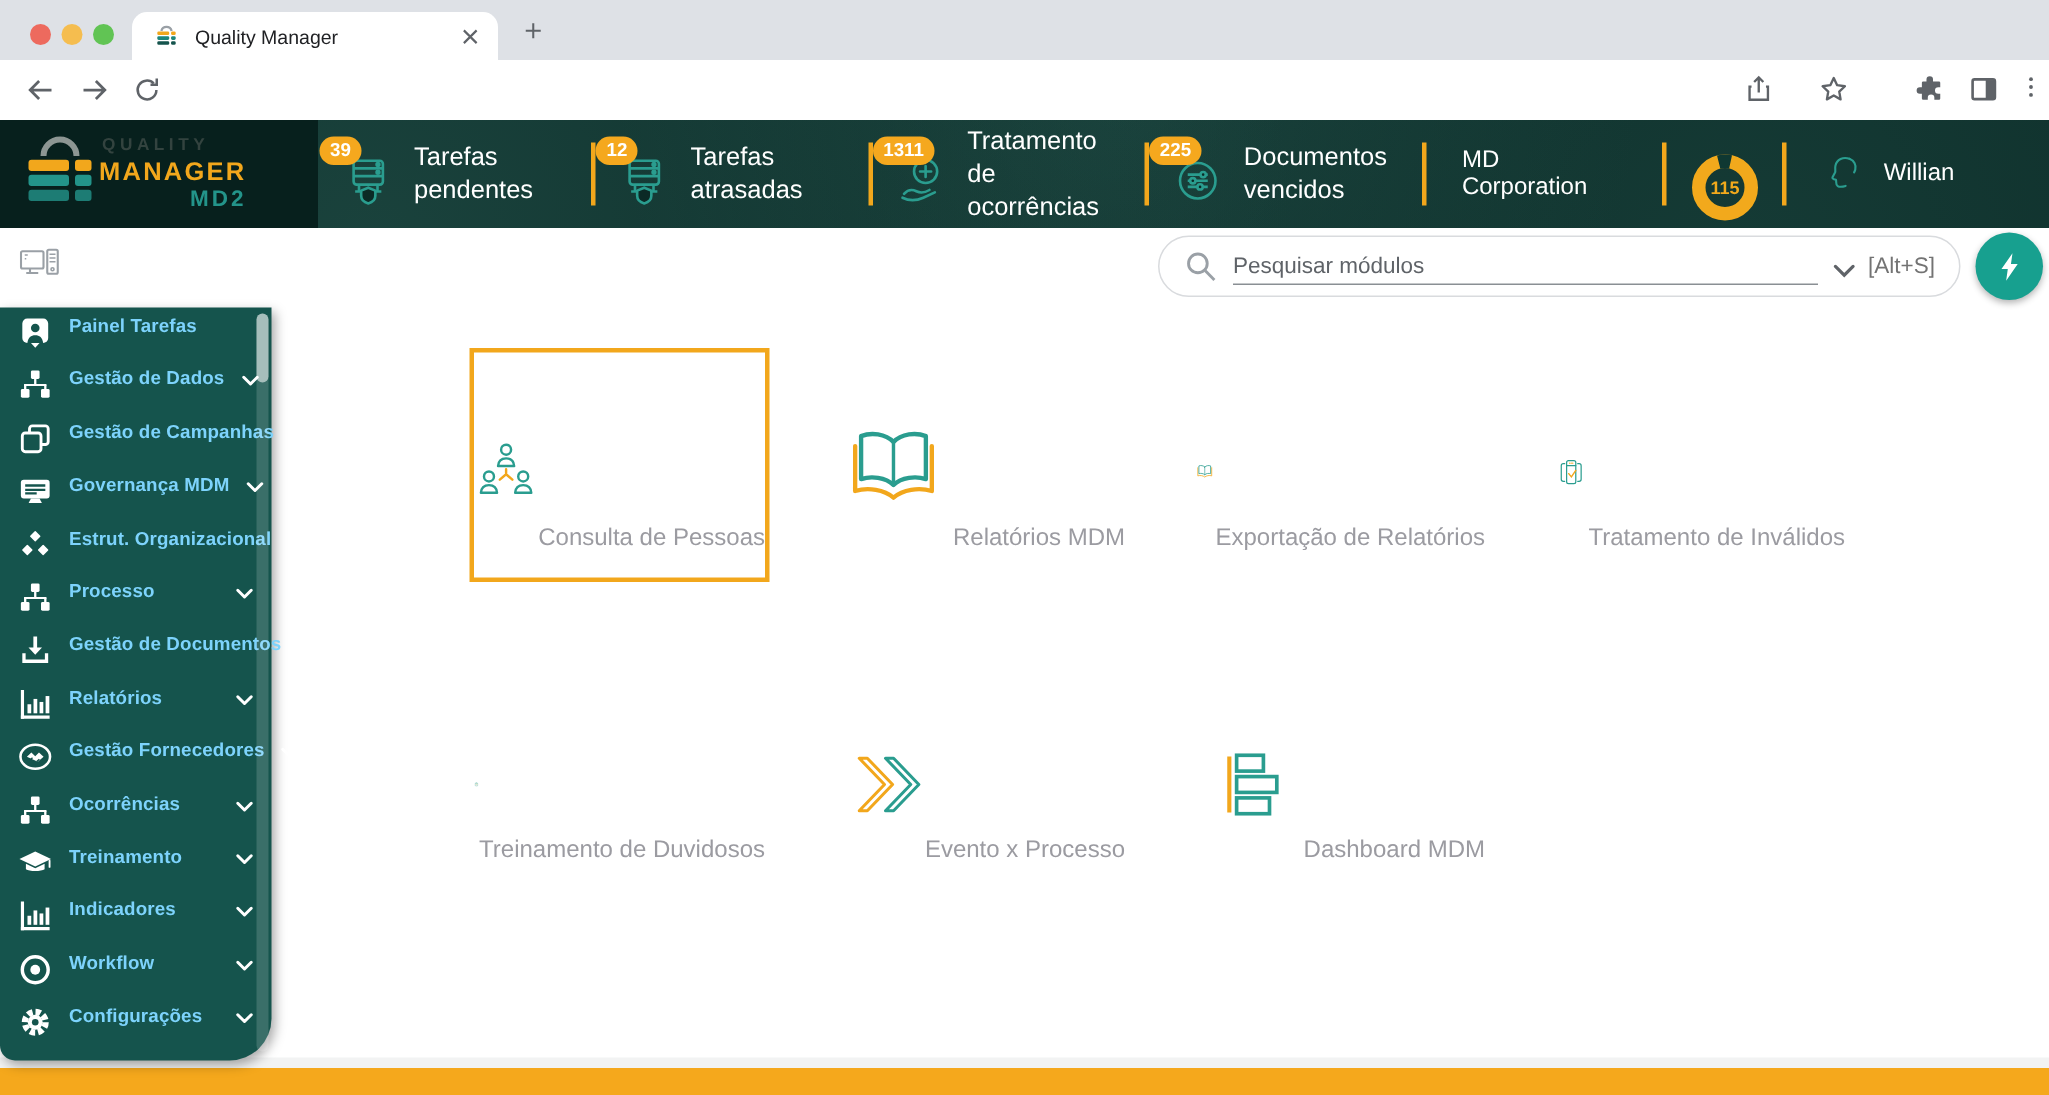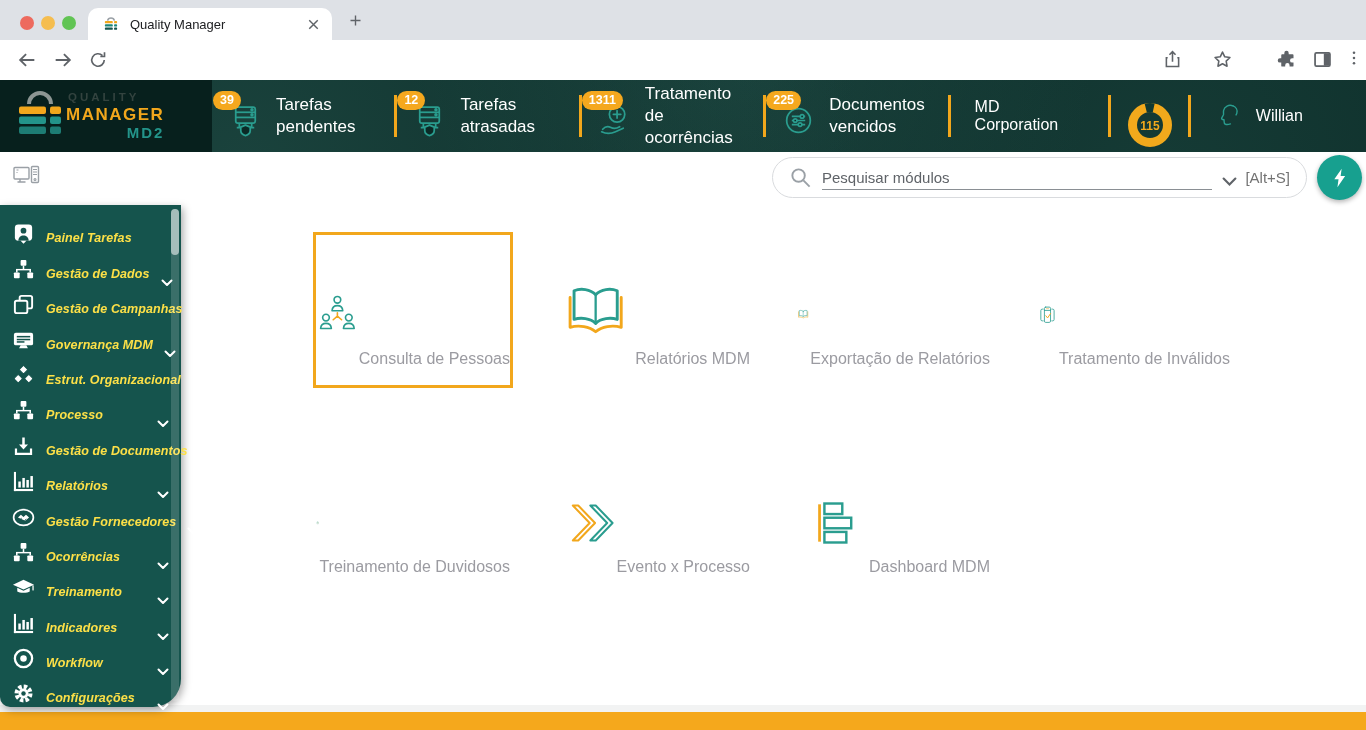--- a/index.html
+++ b/index.html
@@ -70,21 +70,21 @@
   .search-chevron{width:15px;height:10px;color:#5f6368;margin:0 8px 0 10px;flex:none;cursor:pointer;}
   .search-shortcut{font-size:15px;color:#737373;flex:none;}
   .boltbtn{position:absolute;left:1317px;top:3px;width:45px;height:45px;border-radius:50%;background:#17a08f;
            display:flex;align-items:center;justify-content:center;box-shadow:0 2px 5px rgba(0,0,0,.3);cursor:pointer;}
   .boltbtn svg{width:22px;height:22px;}
 
   
   .sidebar{position:absolute;left:0;top:205px;width:181px;height:502px;background:#15544d;
            border-radius:0 0 28px 10px;box-shadow:2px 3px 8px rgba(0,0,0,.35);padding-top:5px;
            box-sizing:border-box;z-index:6;}
-  .side-item{height:35.4px;display:flex;align-items:flex-end;padding:0 12px 0 12px;gap:11px;color:#fde047;cursor:pointer;font-style:italic;}
+  .side-item{height:35.4px;display:flex;align-items:flex-start;padding:0 12px 0 12px;gap:11px;color:#7dd3fc;cursor:pointer;}
   .side-icon{width:23px;height:23px;flex:none;color:#fff;}
   .side-icon svg{width:100%;height:100%;display:block;}
   .side-label{font-size:12.5px;font-weight:700;letter-spacing:.1px;white-space:nowrap;}
   .side-chevron{margin-left:auto;width:12px;height:8px;color:#fff;flex:none;}
   .side-scrolltrack{position:absolute;right:2px;top:4px;bottom:6px;width:8px;background:rgba(255,255,255,.16);
                     border-radius:4px;}
   .side-scrollthumb{position:absolute;right:2px;top:4px;width:8px;height:46px;background:rgba(255,255,255,.55);
                     border-radius:4px;cursor:pointer;}
 
   

